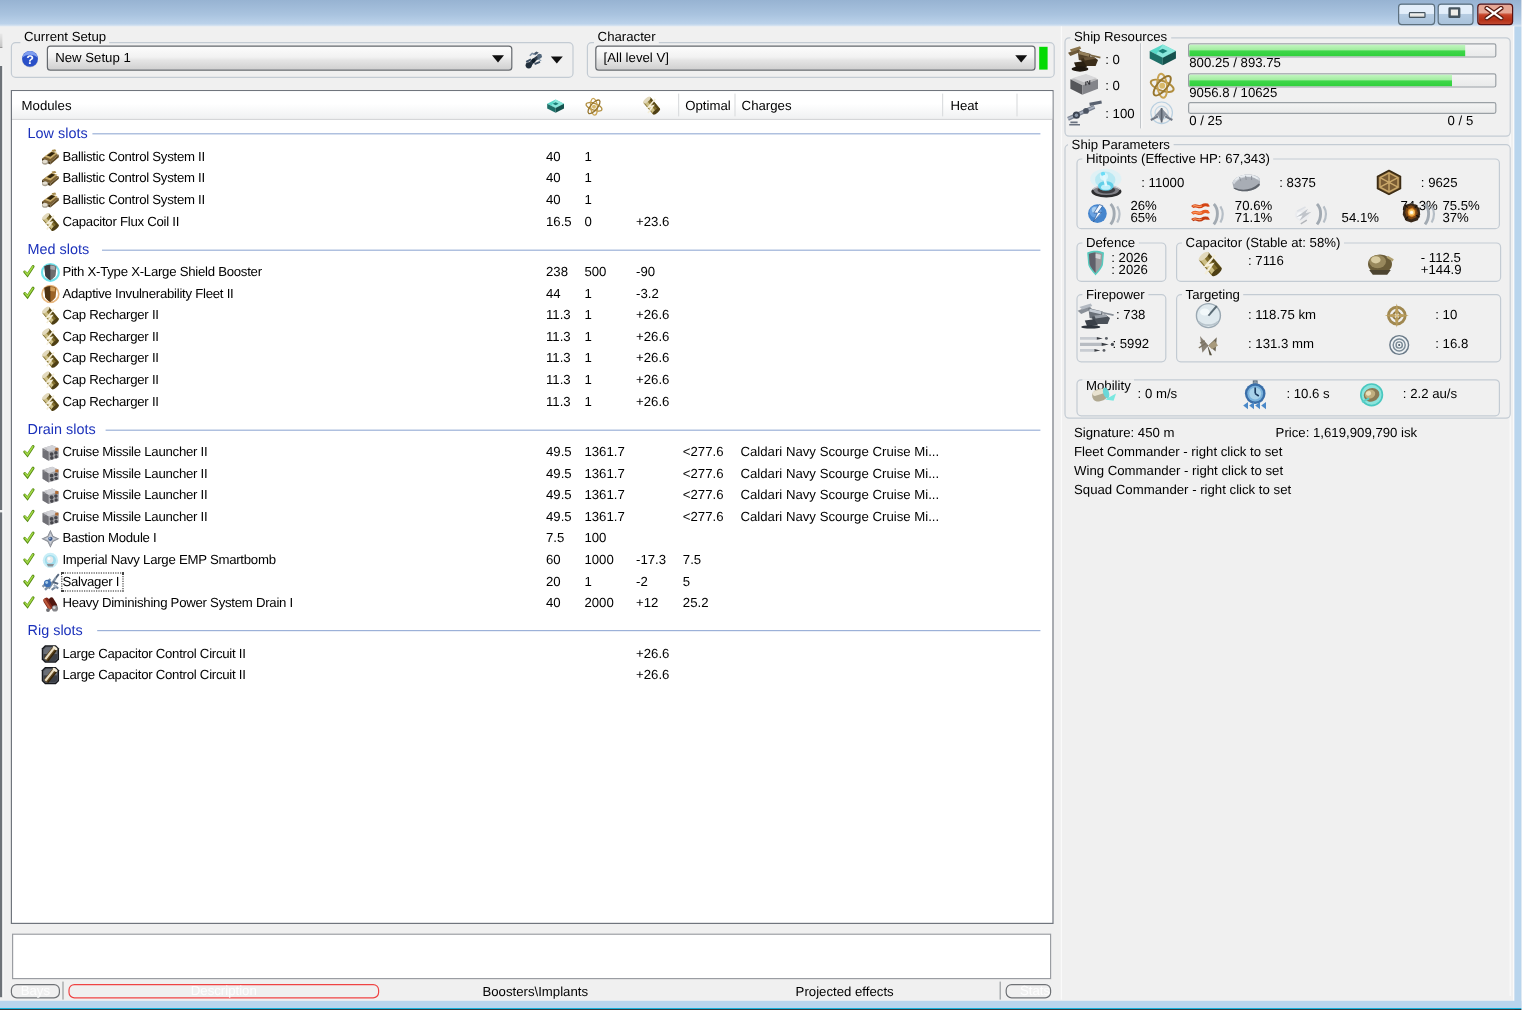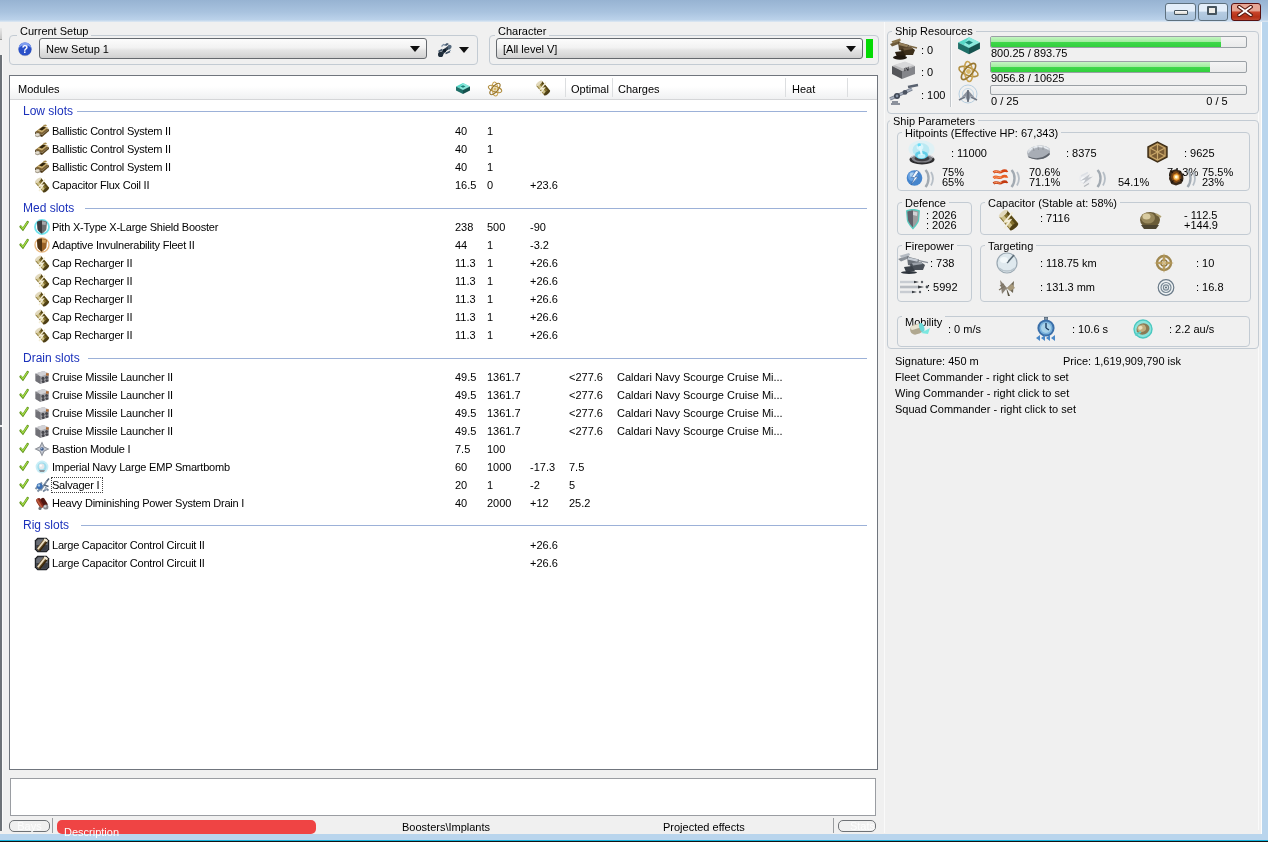--- a/index.html
+++ b/index.html
@@ -446,21 +446,21 @@
     <svg class="ic" viewBox="0 0 16 16">
       <use href="#i-rig"></use>
     </svg>
     <span class="nm">Large Capacitor Control Circuit II</span>
     <span class="c3">+26.6</span>
   </div>
 
 <div class="a" style="left:10px;top:778px;width:866px;height:38px;background:#fff;border:1px solid #9a9da2;box-sizing:border-box"></div>
 <div class="a" style="left:9px;top:820px;width:41px;height:12px;border:1px solid #6f7276;border-radius:5px;color:#fdfdfd;text-align:center;line-height:11px;font-size:11px;box-sizing:border-box">Bays</div>
 <div class="a" style="left:52px;top:818px;width:1px;height:15px;background:#9a9da0"></div>
-<div class="a" style="left:57px;top:820px;width:259px;height:12px;border:7px solid #ef4444;border-radius:5px;color:#fdfdfd;text-align:left;line-height:11px;font-size:11px;box-sizing:border-box">Description</div>
+<div class="a" style="left:57px;top:820px;width:259px;height:12px;border:1px solid #ef4444;border-radius:5px;color:#fdfdfd;text-align:center;line-height:11px;font-size:11px;box-sizing:border-box">Description</div>
 <div class="rt" style="left:402px;top:821px">Boosters\Implants</div>
 <div class="rt" style="left:663px;top:821px">Projected effects</div>
 <div class="a" style="left:833px;top:818px;width:1px;height:15px;background:#9a9da0"></div>
 <div class="a" style="left:838px;top:820px;width:38px;height:12px;border:1px solid #6f7276;border-radius:5px;color:#fdfdfd;text-align:right;line-height:11px;font-size:11px;box-sizing:border-box">Stats</div>
 
 <div class="a" style="left:884px;top:22px;width:1px;height:811px;background:#fafafa"></div>
 <div class="a" style="left:1258px;top:60px;width:1px;height:770px;background:#fafafa"></div>
 <div class="gb" style="left:887px;top:31px;width:370px;height:81px"></div>
 <div class="gl" style="left:892px;top:25px">Ship Resources</div>
 <svg class="a" style="left:889px;top:38px" width="30" height="23" viewBox="0 0 30 23">
@@ -552,21 +552,21 @@
   </svg>
 <div class="rt" style="left:1184px;top:147px">: 9625</div>
 <svg class="a" style="left:906px;top:168px" width="30" height="21" viewBox="0 0 30 21">
     <circle cx="8.5" cy="10" r="7.8" fill="#4585cd"></circle>
     <circle cx="7" cy="8.4" r="5" fill="#6ba3e2"></circle>
     <circle cx="6.2" cy="7" r="2.4" fill="#aacff0"></circle>
     <path d="M10 2.5 L5.5 9.5 L8.5 9.5 L5 17 L12 9 L9 9 L13 3.5 Z" fill="#f2f8ff" stroke="#2a5a9c" stroke-width="0.6"></path>
     <path d="M19.5 2 C23.5 6 23.5 14 19.5 19" stroke="#a2aab2" stroke-width="2.4" fill="none"></path>
     <path d="M25 4 C27.5 8 27.5 13 25 17.5" stroke="#b6bec6" stroke-width="1.8" fill="none"></path>
   </svg>
-<div class="rt" style="left:942px;top:166px">75%</div>
+<div class="rt" style="left:942px;top:166px">26%</div>
 <div class="rt" style="left:942px;top:176px">65%</div>
 <svg class="a" style="left:992px;top:168px" width="30" height="21" viewBox="0 0 30 21">
     <path d="M1.5 4.5 C4.5 1.5 7 6 10 3.5 C12.5 1.5 14.5 3.5 15.5 2.8" stroke="#d44414" stroke-width="2.6" fill="none"></path>
     <path d="M1.5 10 C4.5 7 7 11.5 10 9 C12.5 7 14.5 9 15.5 8.3" stroke="#e85e24" stroke-width="2.8" fill="none"></path>
     <path d="M1.5 15.5 C4.5 12.5 7 17 10 14.5 C12.5 12.5 14.5 14.5 15.5 13.8" stroke="#c23a10" stroke-width="2.6" fill="none"></path>
     <path d="M2 4 C4.5 2 6.5 5.5 9.5 3.4 M2 9.5 C4.5 7.5 6.5 11 9.5 8.9 M2 15 C4.5 13 6.5 16.5 9.5 14.4" stroke="#f89860" stroke-width="1" fill="none"></path>
     <path d="M19.5 2 C23.5 6 23.5 14 19.5 19" stroke="#a2aab2" stroke-width="2.4" fill="none"></path>
     <path d="M25 4 C27.5 8 27.5 13 25 17.5" stroke="#b6bec6" stroke-width="1.8" fill="none"></path>
   </svg>
 <div class="rt" style="left:1029px;top:166px">70.6%</div>
@@ -586,21 +586,21 @@
     <path d="M2 3 L7 1.5 L12 2.5 L15 6 L15.5 11 L13.5 15.5 L8 17.5 L3.5 16 L1 11 L1.5 6 Z" fill="#38281a"></path>
     <path d="M4 4.5 L8 3 L12 5 L13.5 9 L12.5 13 L8 15 L4.5 13.5 L3 9 Z" fill="#7a4614"></path>
     <path d="M5.5 6.5 L9 5 L11.5 7.5 L11.5 11.5 L8.5 13 L5.5 11.5 L5 8.5 Z" fill="#d88020"></path>
     <circle cx="8.3" cy="9" r="2.6" fill="#f8c868"></circle>
     <circle cx="8.3" cy="9" r="1.4" fill="#fffbe8"></circle>
     <path d="M2.5 2.5 L5 5 M13 3 L11 5.5 M15 13 L12 11.5 M3 15 L5.5 12.5" stroke="#1e140c" stroke-width="1.1"></path>
     <path d="M19.5 2 C23.5 6 23.5 14 19.5 19" stroke="#a2aab2" stroke-width="2.4" fill="none"></path>
     <path d="M25 4 C27.5 8 27.5 13 25 17.5" stroke="#b6bec6" stroke-width="1.8" fill="none"></path>
   </svg>
 <div class="rt" style="left:1202px;top:166px">75.5%</div>
-<div class="rt" style="left:1202px;top:176px">23%</div>
+<div class="rt" style="left:1202px;top:176px">37%</div>
 <div class="gb" style="left:897px;top:202px;width:73px;height:31px"></div>
 <div class="gl" style="left:902px;top:197px">Defence</div>
 <svg class="a" style="left:903px;top:208px" width="20" height="23" viewBox="0 0 20 23">
     <path d="M10 1 C14 1 17 2.6 17 2.6 L16.2 12 C16.2 15 10 21.5 10 21.5 C10 21.5 3.8 15 3.8 12 L3 2.6 C3 2.6 6 1 10 1 Z" fill="#57cabe"></path>
     <path d="M10 2.4 C13 2.4 15.6 3.6 15.6 3.6 L15 11.6 C15 14 10 19.6 10 19.6 C10 19.6 5 14 5 11.6 L4.4 3.6 C4.4 3.6 7 2.4 10 2.4 Z" fill="#9c9c9e"></path>
     <path d="M10 2.4 C7 2.4 4.4 3.6 4.4 3.6 L5 11.6 C5 14 10 19.6 10 19.6 Z" fill="#60606a"></path>
     <path d="M10 3.4 C12 3.4 14.4 4.4 14.4 4.4 L14 8 L10 7 Z" fill="#d2d2d6"></path>
   </svg>
 <div class="rt" style="left:926px;top:209px">: 2026</div>
 <div class="rt" style="left:926px;top:219px">: 2026</div>

